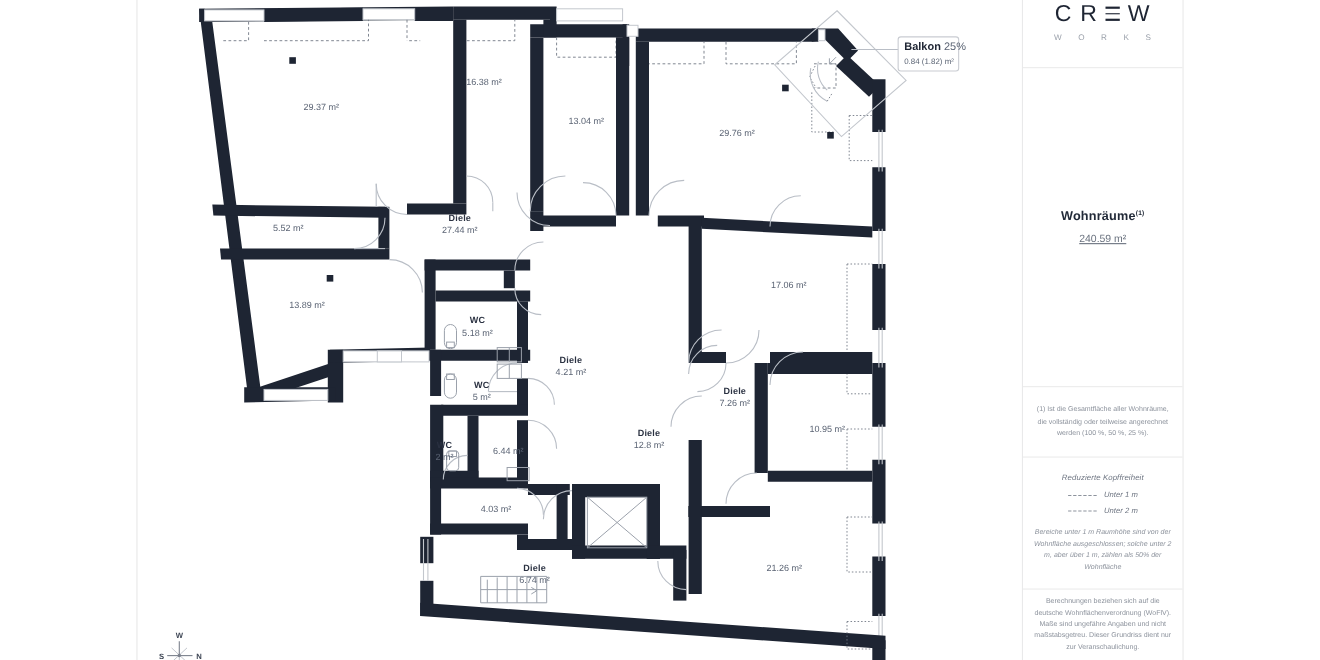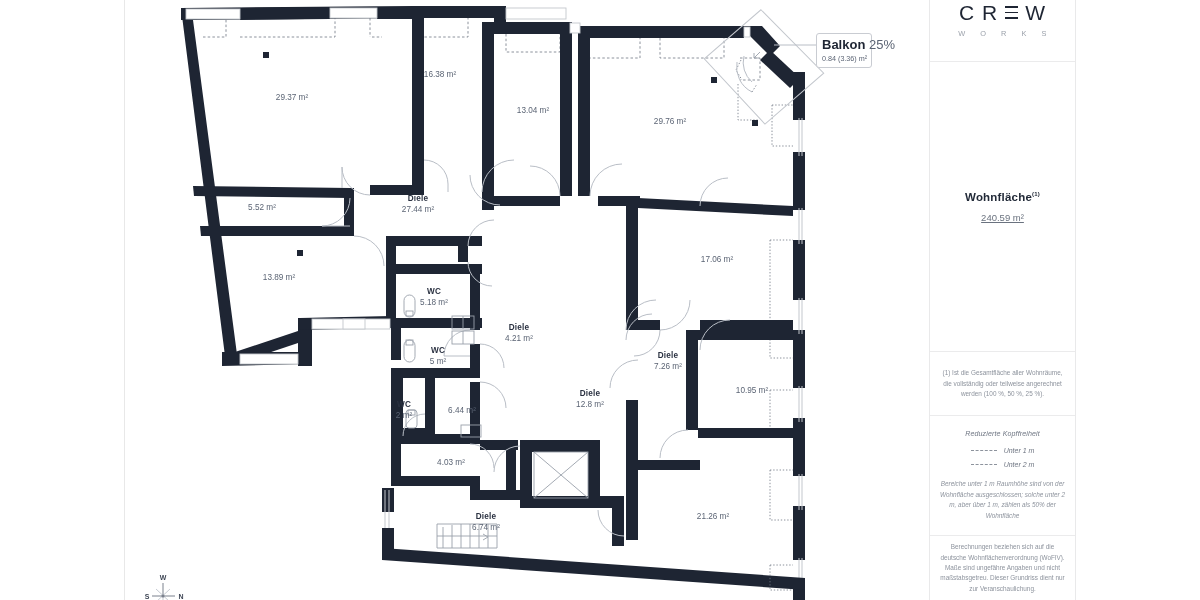--- a/index.html
+++ b/index.html
@@ -67,21 +67,21 @@
     left: 816px;
     top: 33px;
     width: 56px;
     box-sizing: border-box;
     border: 1px solid #c9ccd2;
     border-radius: 3px;
     background: #ffffff;
     padding: 3px 4px 4px 5px;
     line-height: 1.25;
   }
-  #balcony-callout .bc-line1 { font-size: 13px; color: #5b6474; white-space: nowrap; }
+  #balcony-callout .bc-line1 { font-size: 10px; color: #5b6474; white-space: nowrap; }
   #balcony-callout .bc-line1 b { color: #1e2533; font-weight: bold; }
   #balcony-callout .bc-line2 { font-size: 7.2px; color: #5b6474; white-space: nowrap; margin-top: 1px; }
 
   
   #sidebar {
     position: absolute;
     left: 929px;
     top: 0;
     width: 147px;
     height: 600px;
@@ -489,21 +489,21 @@
         <text class="compass-letter" x="181" y="599">N</text>
       </g>
     </svg>
   </div>
 
   <div id="balcony-callout">
     <div class="bc-line1">
       <b>Balkon</b>
       <span>25%</span>
     </div>
-    <div class="bc-line2">0.84 (3.36) m²</div>
+    <div class="bc-line2">0.84 (1.82) m²</div>
   </div>
 
   <aside id="sidebar">
 
     <section class="sb-section" id="sb-brand">
       <div class="logo-wrap">
         <div class="logo-main">
           <span>C</span>
           <span>R</span>
           <span class="logo-e">
@@ -512,21 +512,21 @@
               <i></i>
             </span>
           <span>W</span>
         </div>
         <div class="logo-sub">W O R K S</div>
       </div>
     </section>
 
     <section class="sb-section" id="sb-summary">
       <div class="sum-title">
-        <span>Wohnfläche</span><sup>(1)</sup>
+        <span>Wohnräume</span><sup>(1)</sup>
       </div>
       <div class="sum-value">240.59 m²</div>
     </section>
 
     <section class="sb-section" id="sb-footnote">
       <div class="sb-note">(1) Ist die Gesamtfläche aller Wohnräume, die vollständig oder teilweise angerechnet werden (100 %, 50 %, 25 %).</div>
     </section>
 
     <section class="sb-section" id="sb-legend">
       <div class="legend-title">Reduzierte Kopffreiheit</div>

